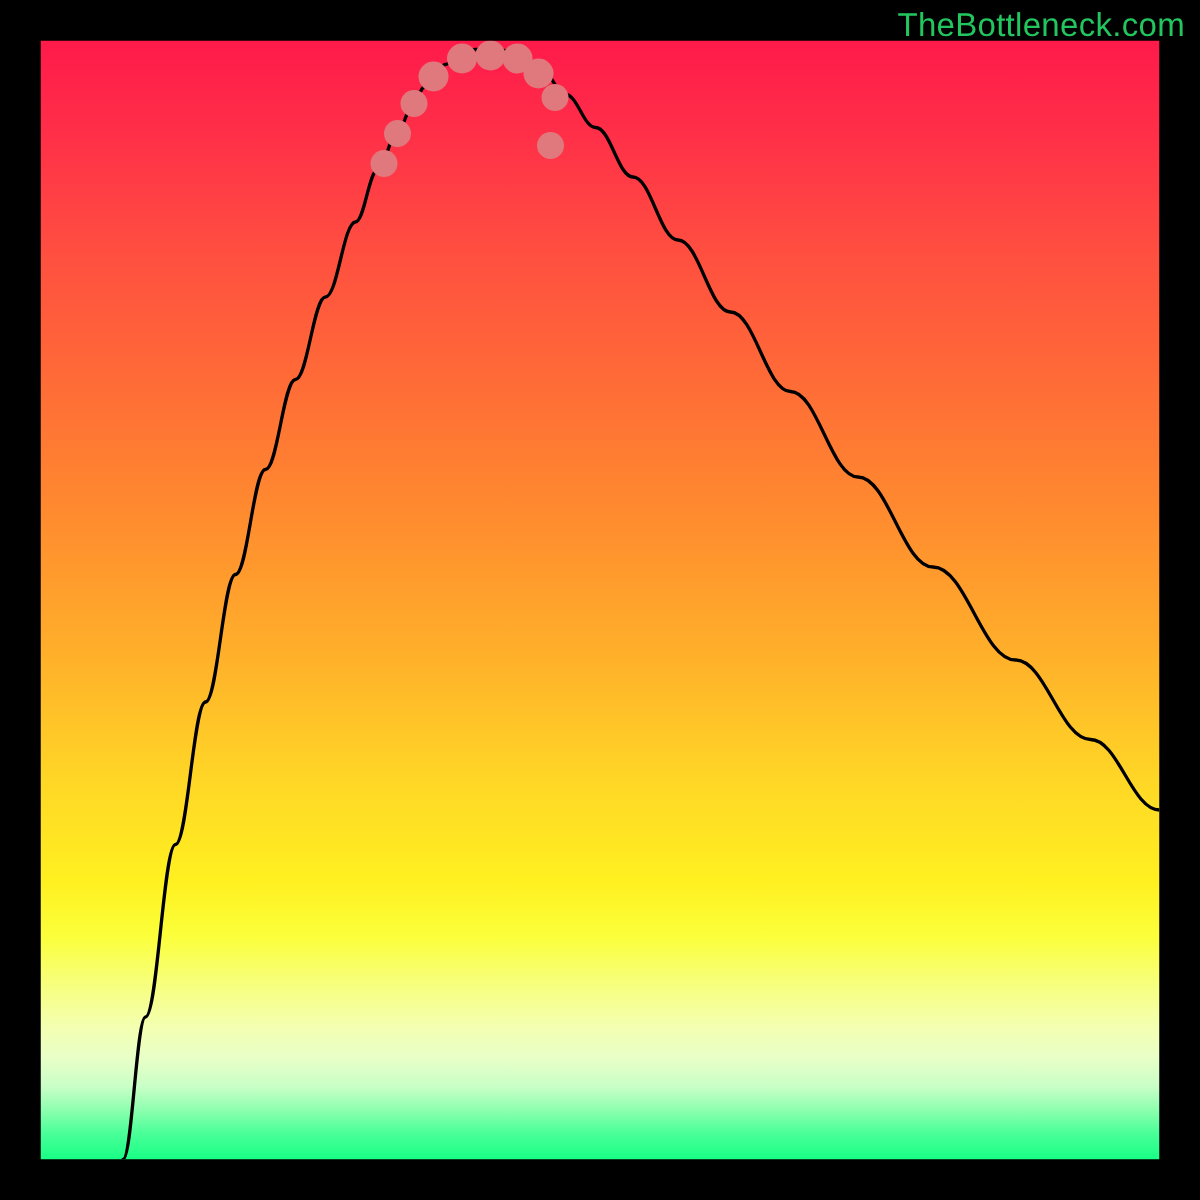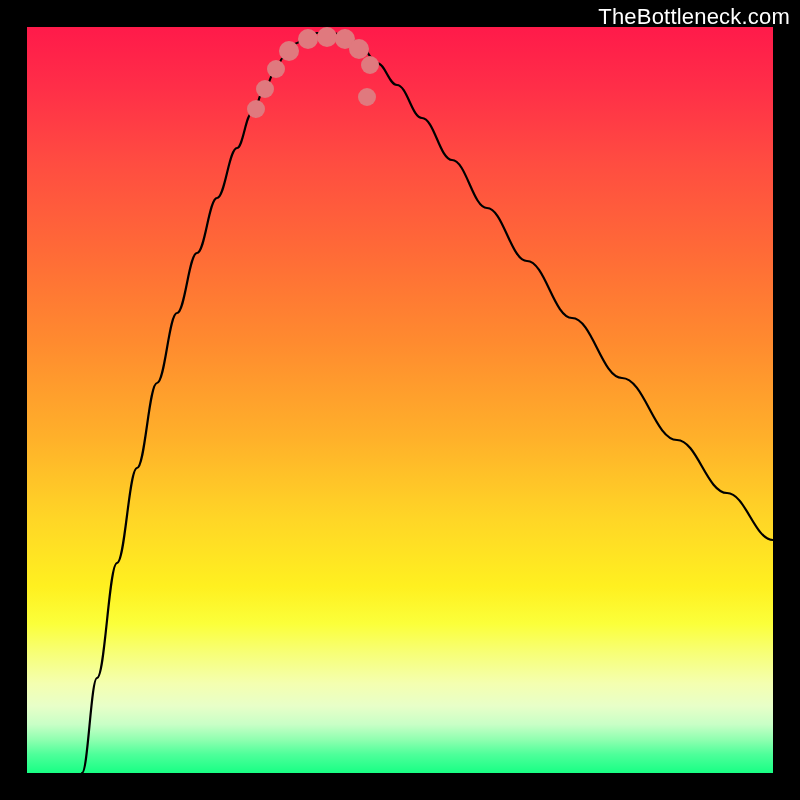--- a/index.html
+++ b/index.html
@@ -47,21 +47,21 @@
       #c8ffc6 93.5%,
       #90ffb0 95.5%,
       #4eff9a 97.5%,
       #18ff84 100%
     );
   }
   .watermark {
     position: absolute;
     top: 4px;
     right: 10px;
-    color: #ffffff;
+    color: #22c55e;
     font-size: 22px;
     font-weight: 500;
     letter-spacing: 0.2px;
     z-index: 5;
   }
   svg.curves {
     position: absolute;
     left: 0; top: 0;
     width: 100%;
     height: 100%;

